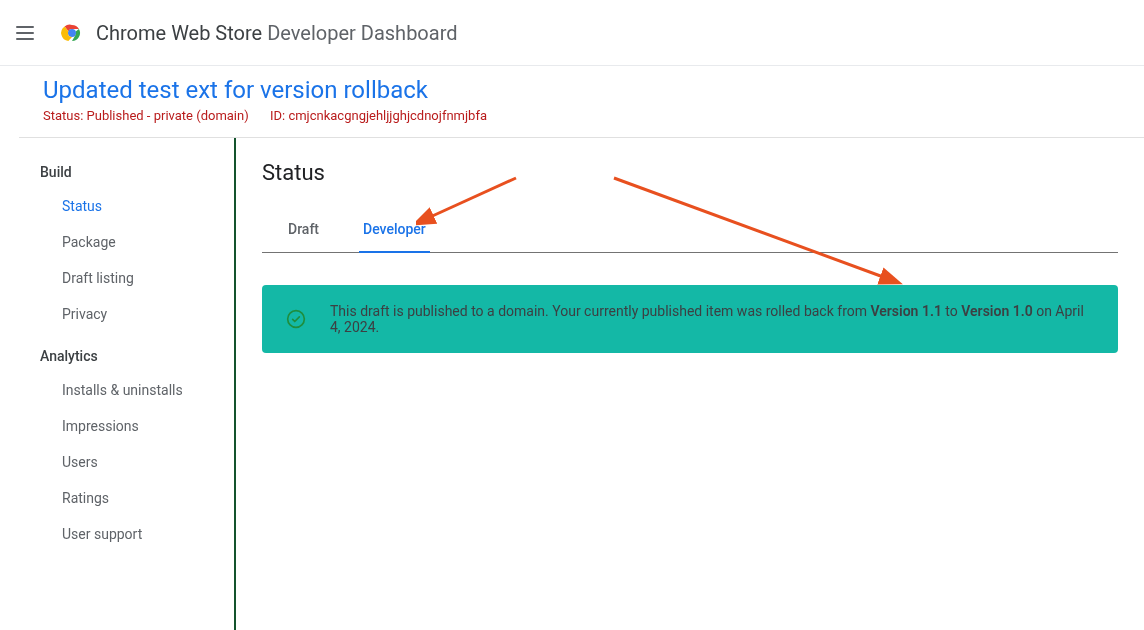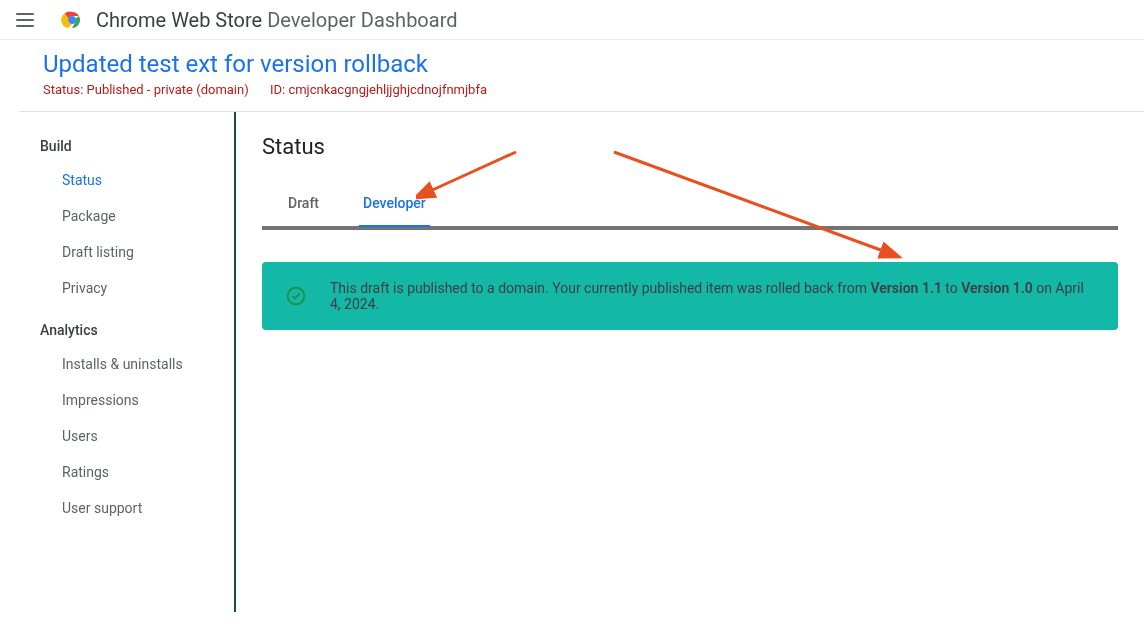--- a/index.html
+++ b/index.html
@@ -3,21 +3,21 @@
   <meta charset="utf-8">
   <style>
     * { margin: 0; padding: 0; box-sizing: border-box; }
     body {
       font-family: 'Google Sans', Roboto, Arial, sans-serif;
       font-size: 14px;
       color: #202124;
       background: #fff;
     }
     .topbar {
-      height: 40px;
+      height: 66px;
       background: #fff;
       border-bottom: 1px solid #e8eaed;
       display: flex;
       align-items: center;
       padding: 0 16px;
     }
     .menu-icon {
       width: 24px; height: 24px;
       display: flex; flex-direction: column; justify-content: center; gap: 4px;
       cursor: pointer;
@@ -78,21 +78,21 @@
     }
     .page-title {
       font-size: 22px;
       color: #202124;
       font-weight: 400;
       margin-bottom: 26px;
     }
     .tabs {
       display: flex;
       gap: 36px;
-      border-bottom: 4px solid #737373;
+      border-bottom: 1px solid #737373;
       padding-left: 22px;
     }
     .tab {
       padding: 10px 4px 14px 4px;
       color: #5f6368;
       font-size: 14px;
       font-weight: 500;
       cursor: pointer;
       border-bottom: 2px solid transparent;
       margin-bottom: -1px;

